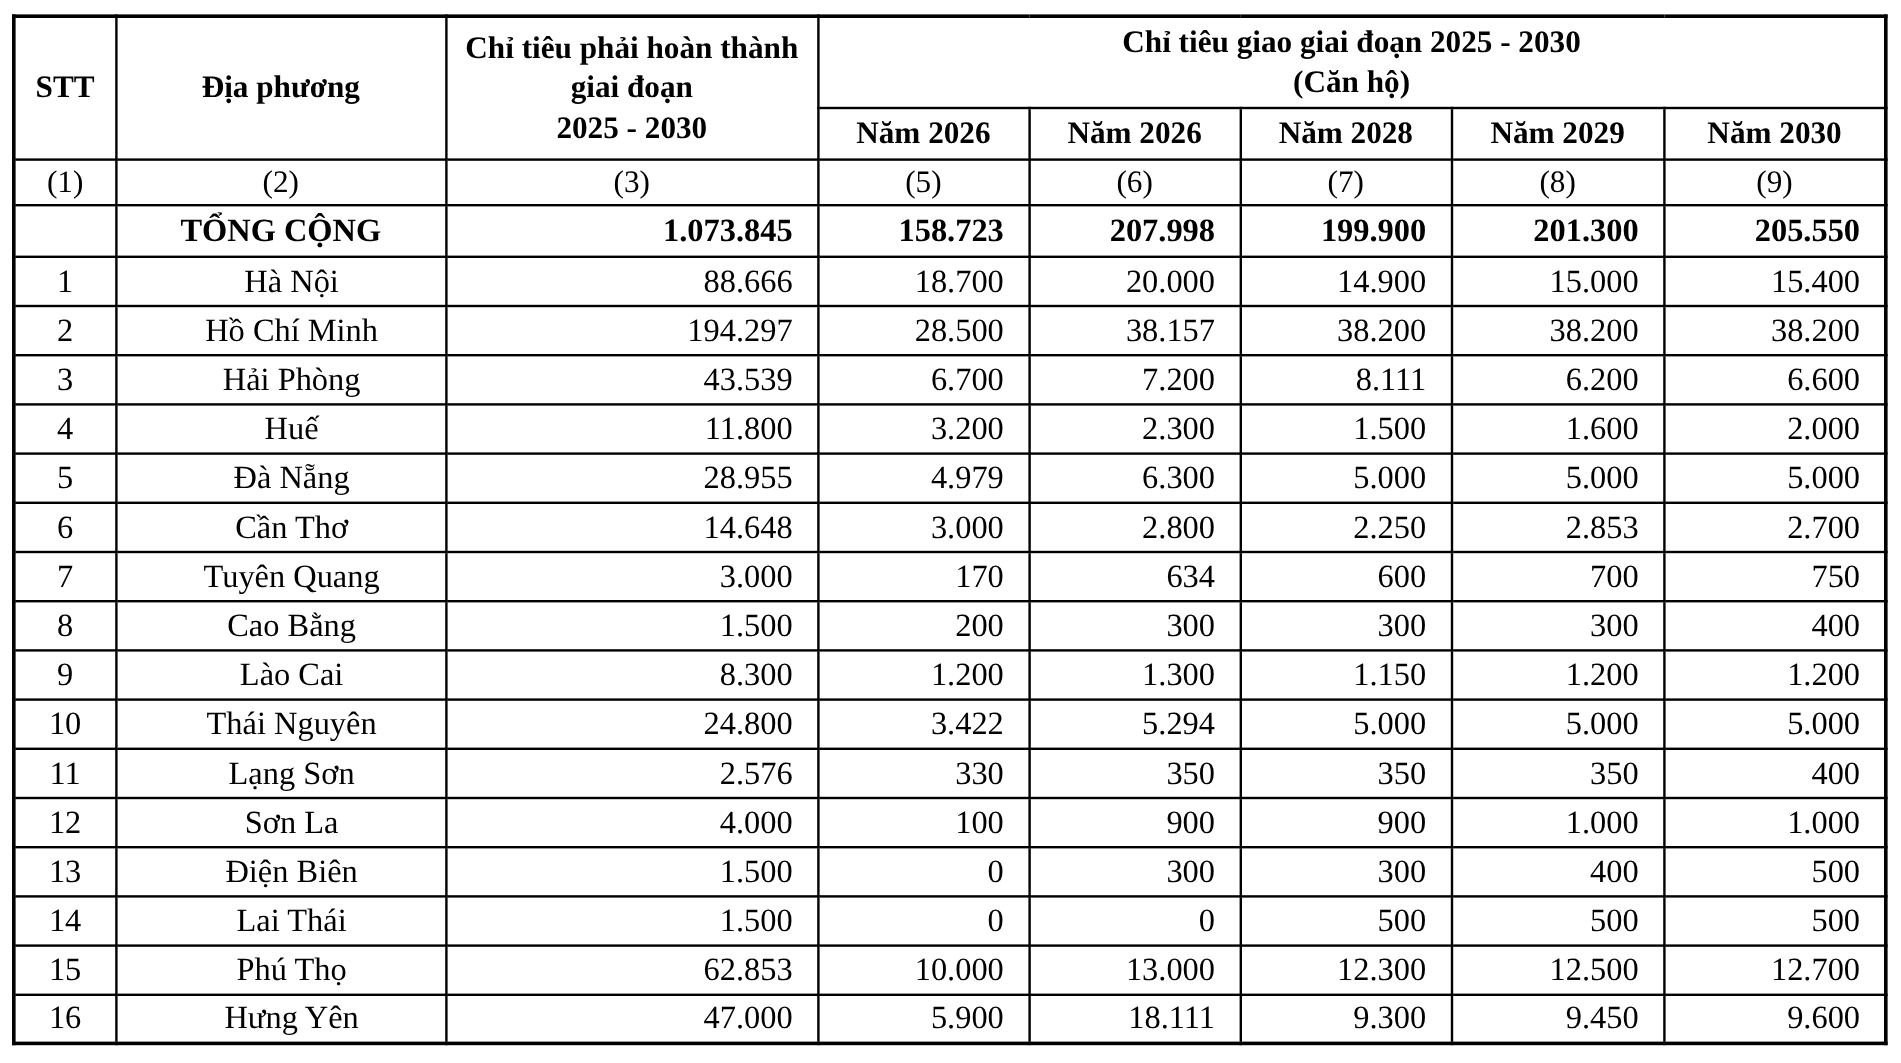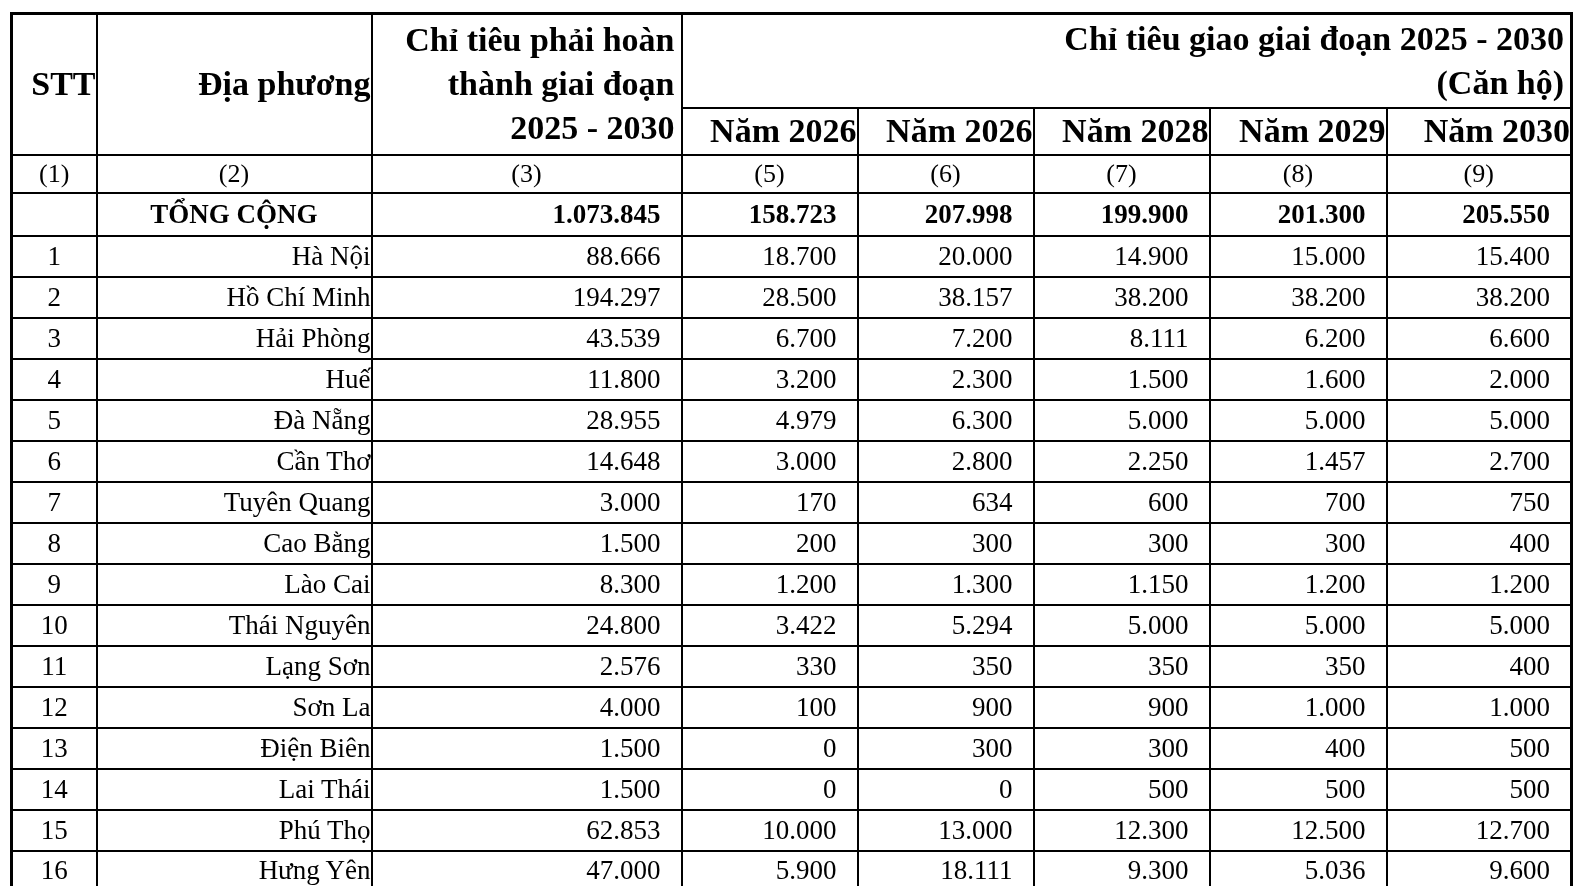--- a/index.html
+++ b/index.html
@@ -21,41 +21,41 @@
     background: #ffffff;
   }
   th, td {
     border: 2px solid #000000;
     overflow: hidden;
     vertical-align: middle;
     padding: 0;
   }
   thead th {
     font-weight: bold;
-    text-align: right;
-    font-size: 34px;
+    text-align: center;
+    font-size: 26px;
     line-height: 1.3;
   }
   tr.header-main { height: 76px; }
   tr.header-years { height: 43px; }
   tr.index-row { height: 38px; }
   tr.index-row td {
     text-align: center;
     font-size: 26px;
     font-weight: normal;
   }
   tr.total-row { height: 43px; }
   tr.total-row td {
     font-weight: bold;
     font-size: 27px;
   }
   tr.data-row { height: 41px; }
   tr.data-row td { font-size: 27px; }
   td.num { text-align: right; padding-right: 20px; }
-  td.name { text-align: right; padding-left: 18px; }
+  td.name { text-align: center; padding-left: 18px; }
   td.center { text-align: center; margin-left: 23px; }
   th.target-head { padding: 2px 6px; }
   th.group-head { padding: 2px 6px; }
 </style>
 </head>
 <body>
 
 <table class="quota">
   <colgroup>
     <col style="width:85px">
@@ -159,21 +159,21 @@
     <td class="num">5.000</td>
     <td class="num">5.000</td>
   </tr>
       <tr class="data-row">
     <td class="center">6</td>
     <td class="name">Cần Thơ</td>
     <td class="num">14.648</td>
     <td class="num">3.000</td>
     <td class="num">2.800</td>
     <td class="num">2.250</td>
-    <td class="num">1.457</td>
+    <td class="num">2.853</td>
     <td class="num">2.700</td>
   </tr>
       <tr class="data-row">
     <td class="center">7</td>
     <td class="name">Tuyên Quang</td>
     <td class="num">3.000</td>
     <td class="num">170</td>
     <td class="num">634</td>
     <td class="num">600</td>
     <td class="num">700</td>
@@ -259,17 +259,17 @@
     <td class="num">12.500</td>
     <td class="num">12.700</td>
   </tr>
       <tr class="data-row">
     <td class="center">16</td>
     <td class="name">Hưng Yên</td>
     <td class="num">47.000</td>
     <td class="num">5.900</td>
     <td class="num">18.111</td>
     <td class="num">9.300</td>
-    <td class="num">5.036</td>
+    <td class="num">9.450</td>
     <td class="num">9.600</td>
   </tr>
     </tbody>
 </table>
 
 </body></html>

